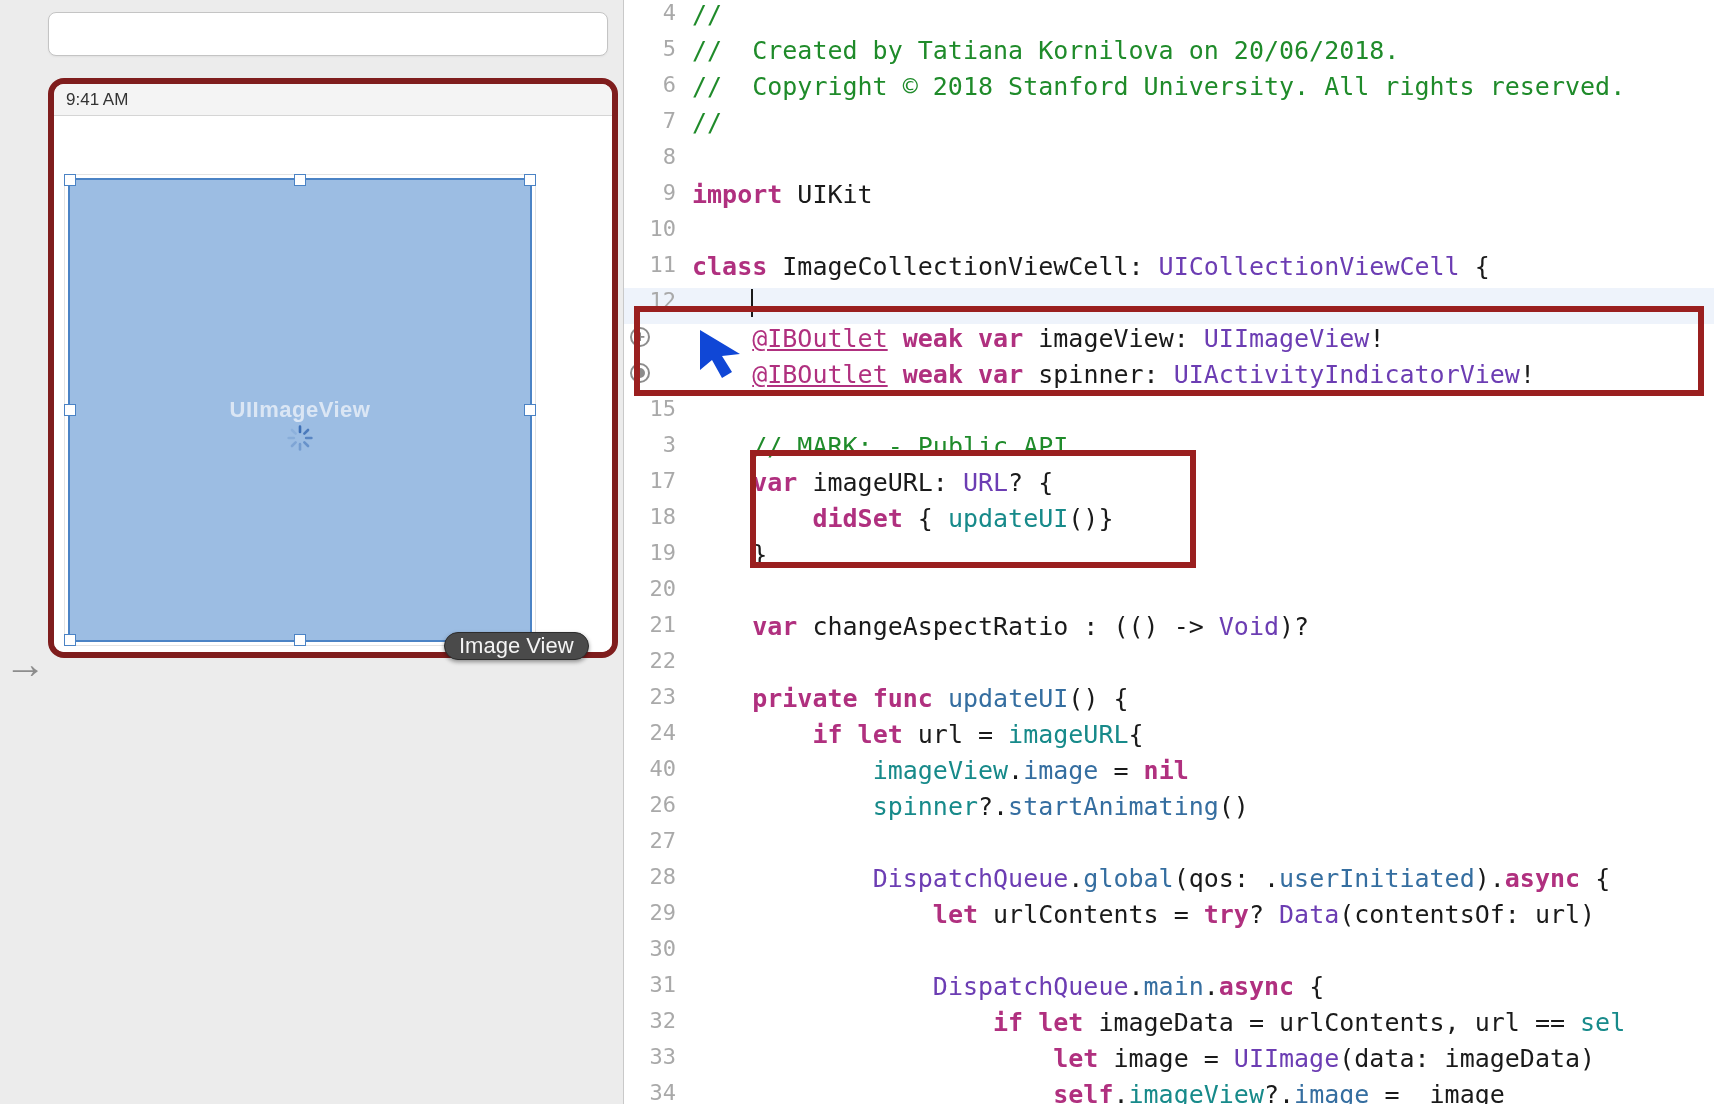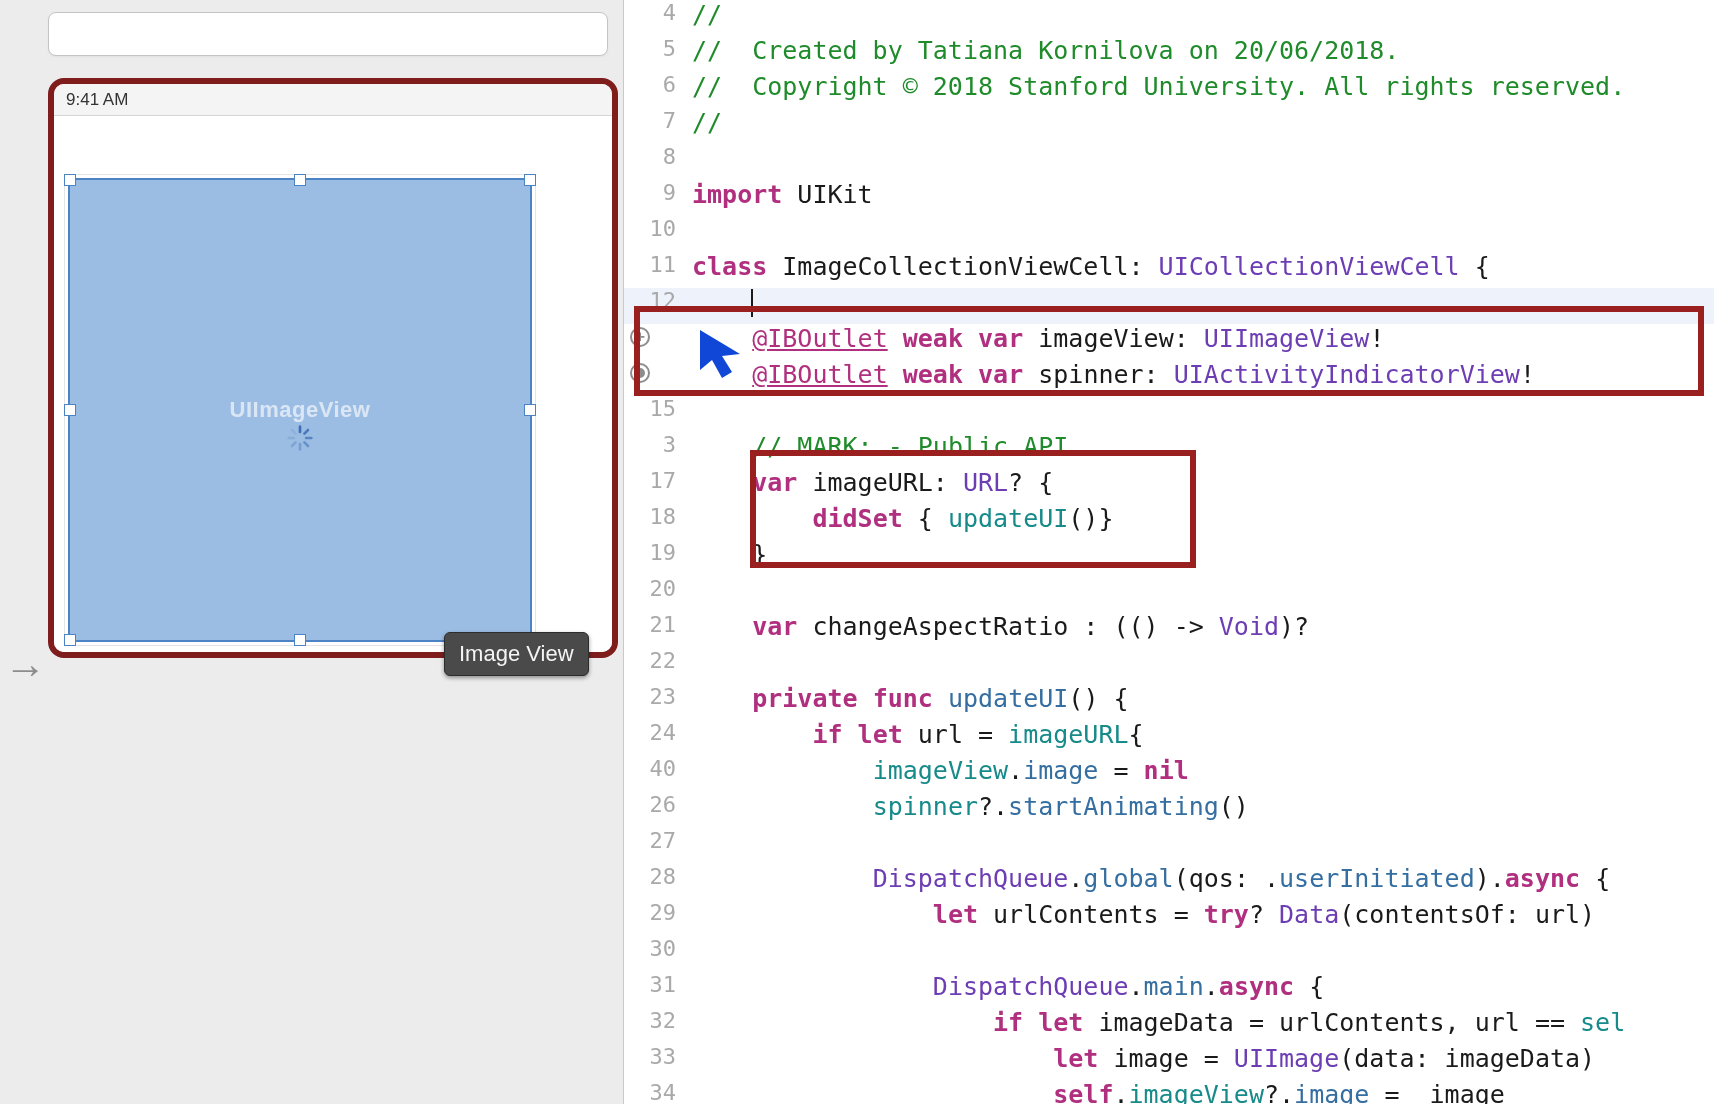--- a/index.html
+++ b/index.html
@@ -128,22 +128,22 @@
   .h-bl { left: -6px; bottom: -6px; }
   .h-bm { left: calc(50% - 6px); bottom: -6px; }
   .h-br { right: -6px; bottom: -6px; }
   .tooltip-badge {
     position: absolute;
     left: 444px;
     top: 632px;
     background: #4a4a4a;
     color: #f4f4f4;
     font-size: 22px;
-    padding: 8px 14px;
-    border-radius: 6px;
+    padding: 0 14px;
+    border-radius: 15px;
     border: 1px solid #2c2c2c;
     box-shadow: 0 2px 4px rgba(0,0,0,0.4);
     z-index: 5;
   }
   
   .editor {
     flex: 1;
     position: relative;
     background: #fff;
     height: 100%;

